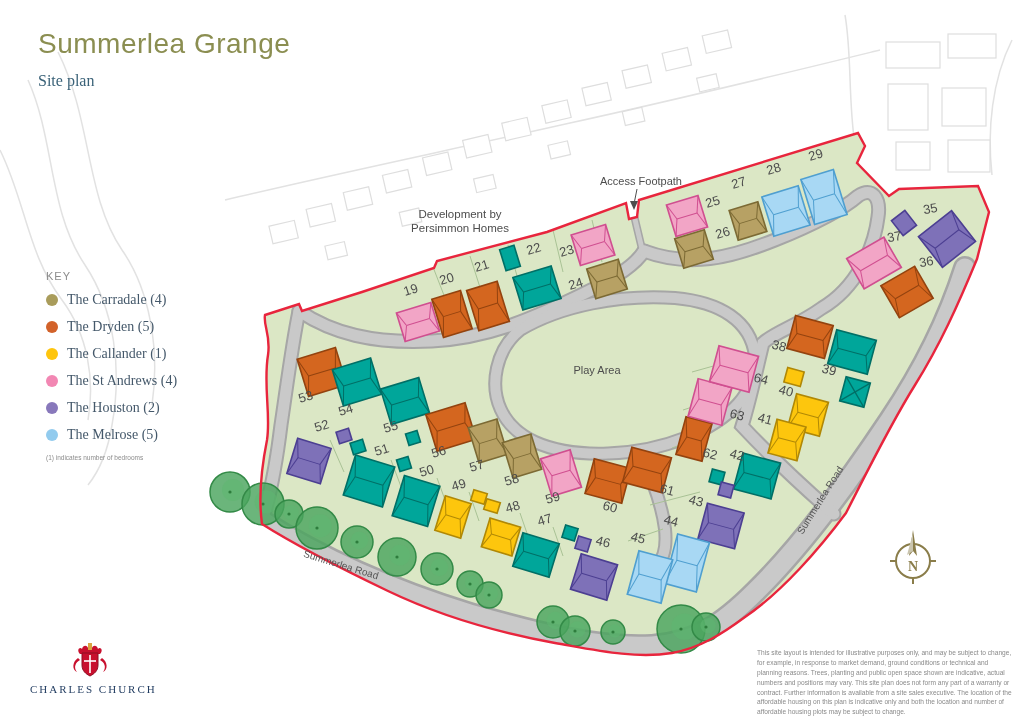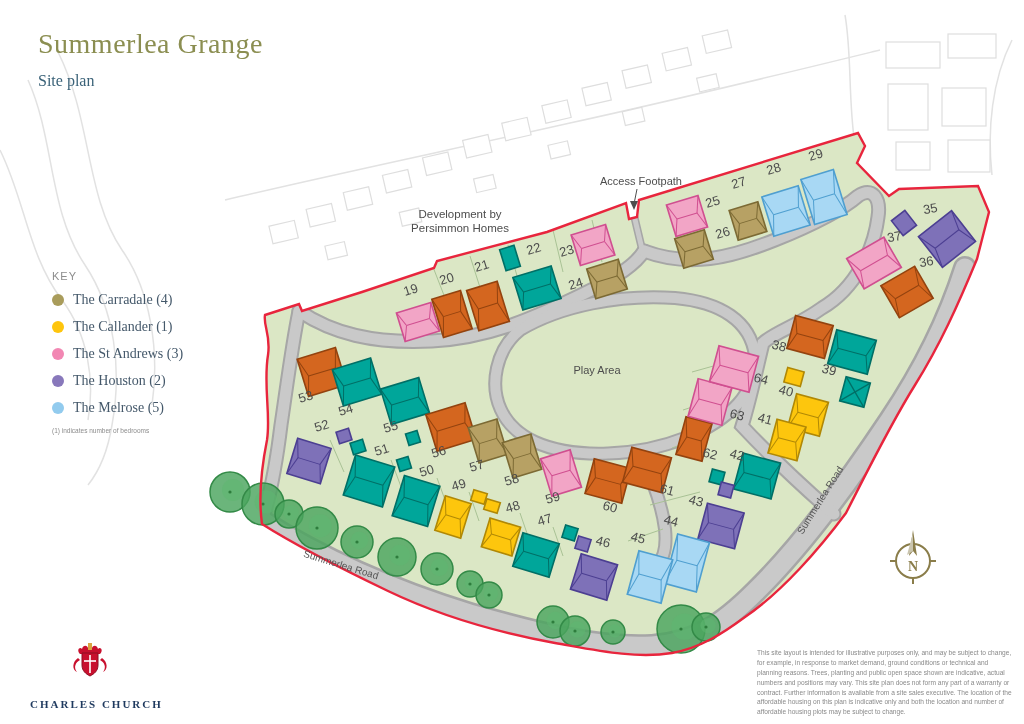--- a/index.html
+++ b/index.html
@@ -1,31 +1,31 @@
 <!DOCTYPE html>
 <html><head>
 <meta charset="utf-8">
 <style>
   html,body{margin:0;padding:0;background:#ffffff;}
   #page{position:relative;width:1024px;height:724px;background:#ffffff;overflow:hidden;
         font-family:"Liberation Sans",sans-serif;}
   #map-svg{position:absolute;left:0;top:0;z-index:1;}
   .overlay{position:absolute;z-index:2;}
-  #page-title{left:38px;top:28px;font-family:Liberation Serif, serif;font-size:28px;
+  #page-title{left:38px;top:28px;font-family:Liberation Sans, sans-serif;font-size:28px;
               color:#8b8e51;letter-spacing:.5px;}
   #page-subtitle{left:38px;top:72px;font-family:"Liberation Serif",serif;font-size:16px;color:#3a6278;}
-  #key-block{left:52px;top:270px;width:190px;}
+  #key-block{left:46px;top:270px;width:190px;}
   #key-heading{font-size:11px;color:#8c8c8c;letter-spacing:1px;margin-bottom:10px;}
   .key-row{display:flex;align-items:center;margin-bottom:11px;}
   .key-dot{width:12px;height:12px;border-radius:50%;margin-right:9px;flex:0 0 auto;}
   .key-label{font-family:"Liberation Serif",serif;font-size:14px;color:#44586a;white-space:nowrap;}
   #key-note{font-size:6.5px;color:#8c8c8c;margin-top:2px;}
   #logo-block{left:30px;top:642px;width:120px;text-align:center;}
-  #logo-text{font-family:"Liberation Serif",serif;font-size:11px;font-weight:bold;color:#1f3a5f;
-             letter-spacing:2px;margin-top:18px;white-space:nowrap;}
+  #logo-text{font-family:"Liberation Serif",serif;font-size:11px;font-weight:normal;color:#1f3a5f;
+             letter-spacing:2px;margin-top:3px;white-space:nowrap;}
   #disclaimer{left:757px;top:648px;width:256px;font-size:6.6px;line-height:1.5;color:#8a8a8a;}
   .plotnum{font-size:13px;fill:#4c4c4c;}
   .maplabel{fill:#4d4d4d;}
   .roadlabel{fill:#555555;font-size:10px;}
 </style>
 </head>
 <body>
 
 <div id="page">
 
@@ -626,26 +626,30 @@
   <div class="overlay" id="page-subtitle">Site plan</div>
 
   <div class="overlay" id="key-block">
     <div id="key-heading">KEY</div>
     <div id="key-list">
         <div class="key-row">
           <span class="key-dot" style="background: rgb(169, 156, 91);"></span>
           <span class="key-label">The Carradale (4)</span>
         </div>
         <div class="key-row">
+          <span class="key-dot" style="background: rgb(210, 98, 42);"></span>
+          <span class="key-label">The Dryden (5)</span>
+        </div>
+        <div class="key-row">
           <span class="key-dot" style="background: rgb(254, 197, 13);"></span>
           <span class="key-label">The Callander (1)</span>
         </div>
         <div class="key-row">
           <span class="key-dot" style="background: rgb(242, 135, 179);"></span>
-          <span class="key-label">The St Andrews (3)</span>
+          <span class="key-label">The St Andrews (4)</span>
         </div>
         <div class="key-row">
           <span class="key-dot" style="background: rgb(136, 120, 187);"></span>
           <span class="key-label">The Houston (2)</span>
         </div>
         <div class="key-row">
           <span class="key-dot" style="background: rgb(146, 203, 238);"></span>
           <span class="key-label">The Melrose (5)</span>
         </div>
       </div>

